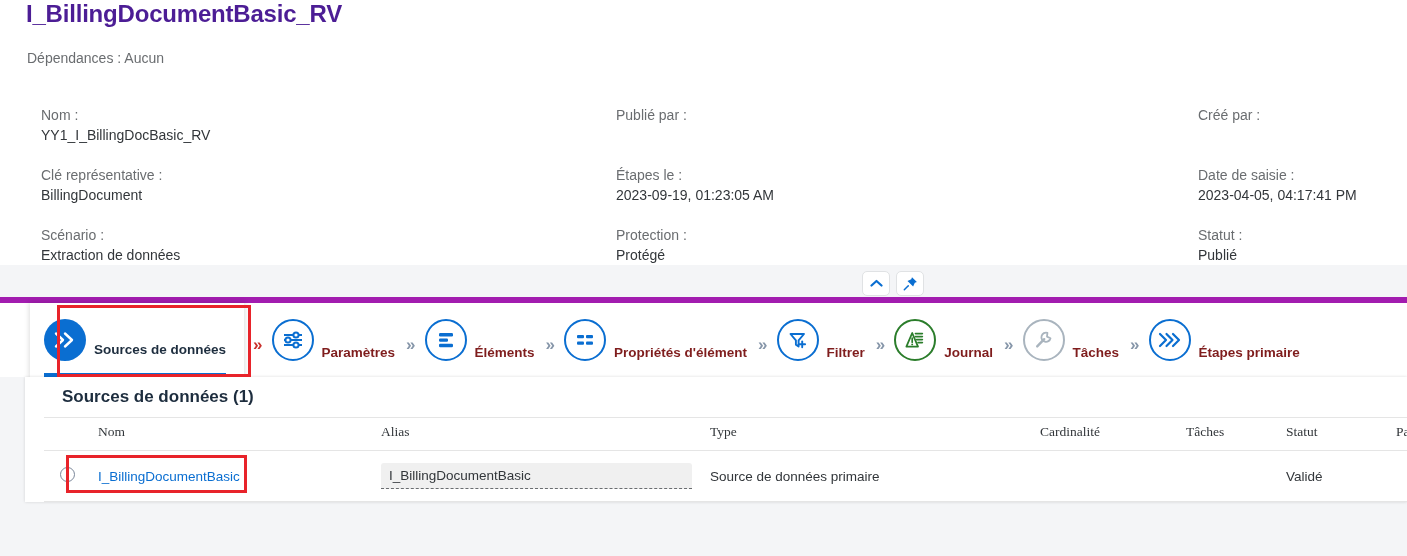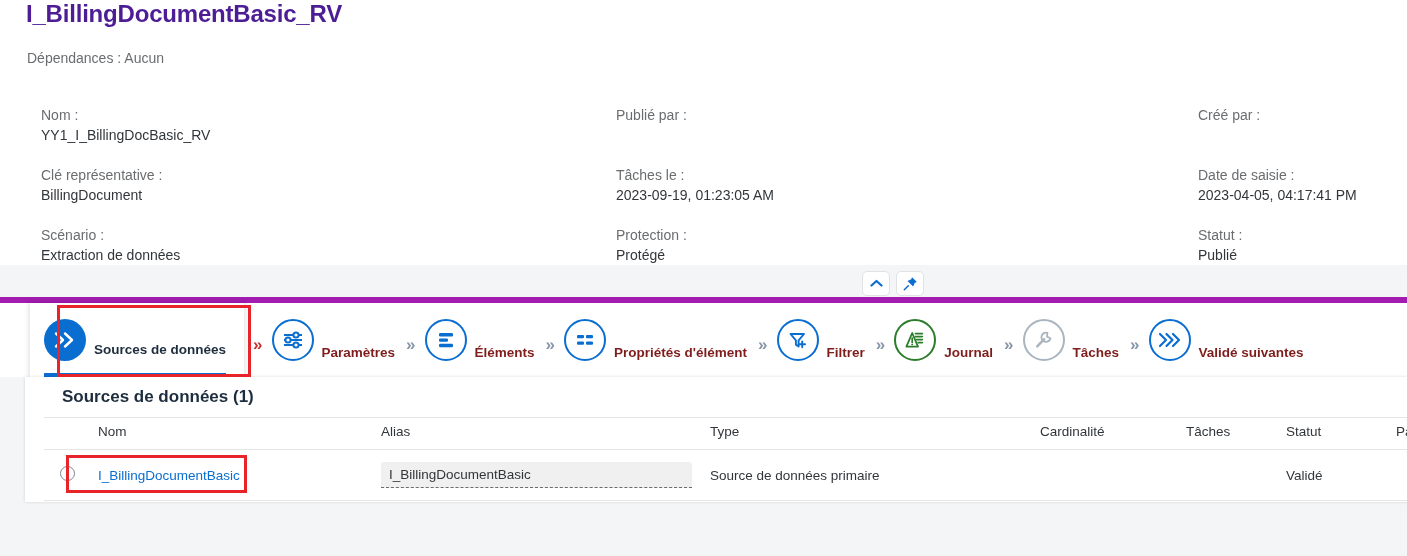--- a/index.html
+++ b/index.html
@@ -99,20 +99,21 @@
   }
   .table-title {
     font-size: 17px; font-weight: bold; color: #1d2d3e;
     padding: 10px 0 10px 18px;
   }
   .tbl { width: 100%; border-collapse: collapse; table-layout: fixed; }
   .tbl th {
     font-size: 13.5px; font-weight: normal; color: #32363a; text-align: left;
     padding: 6px 0 10px 0; border-bottom: 1px solid #e5e5e5;
     border-top: 1px solid #e5e5e5;
+    font-family: Liberation Serif, serif;
   }
   .tbl td {
     font-size: 13.5px; color: #32363a; text-align: left;
     padding: 12px 0; border-bottom: 1px solid #e5e5e5; vertical-align: middle;
   }
   .c-sel   { width: 54px; padding-left: 16px !important; }
   .c-nom   { width: 283px; }
   .c-alias { width: 329px; }
   .c-type  { width: 330px; }
   .c-card  { width: 146px; }
@@ -167,21 +168,21 @@
           <div class="field-value">Extraction de données</div>
         </div>
       </div>
 
       <div class="field-col col-2">
         <div class="field">
           <div class="field-label">Publié par :</div>
           <div class="field-value"></div>
         </div>
         <div class="field">
-          <div class="field-label">Tâches le :</div>
+          <div class="field-label">Étapes le :</div>
           <div class="field-value">2023-09-19, 01:23:05 AM</div>
         </div>
         <div class="field">
           <div class="field-label">Protection :</div>
           <div class="field-value">Protégé</div>
         </div>
       </div>
 
       <div class="field-col col-3">
         <div class="field">
@@ -308,21 +309,21 @@
     <span class="sep">»</span>
 
     <div class="step">
       <span class="step-icon outline">
         <svg width="26" height="20" viewBox="0 0 26 20">
           <path d="M3 4 L9 10 L3 16" stroke="#0a6ed1" stroke-width="2.2" fill="none" stroke-linecap="round" stroke-linejoin="round"></path>
           <path d="M9.5 4 L15.5 10 L9.5 16" stroke="#0a6ed1" stroke-width="2.2" fill="none" stroke-linecap="round" stroke-linejoin="round"></path>
           <path d="M16 4 L22 10 L16 16" stroke="#0a6ed1" stroke-width="2.2" fill="none" stroke-linecap="round" stroke-linejoin="round"></path>
         </svg>
       </span>
-      <span class="step-label bold">Validé suivantes</span>
+      <span class="step-label bold">Étapes primaire</span>
     </div>
 
   </div>
 
   <div class="table-wrap">
     <div class="table-title">Sources de données (1)</div>
     <table class="tbl">
       <thead>
         <tr>
           <th class="c-sel"></th>

